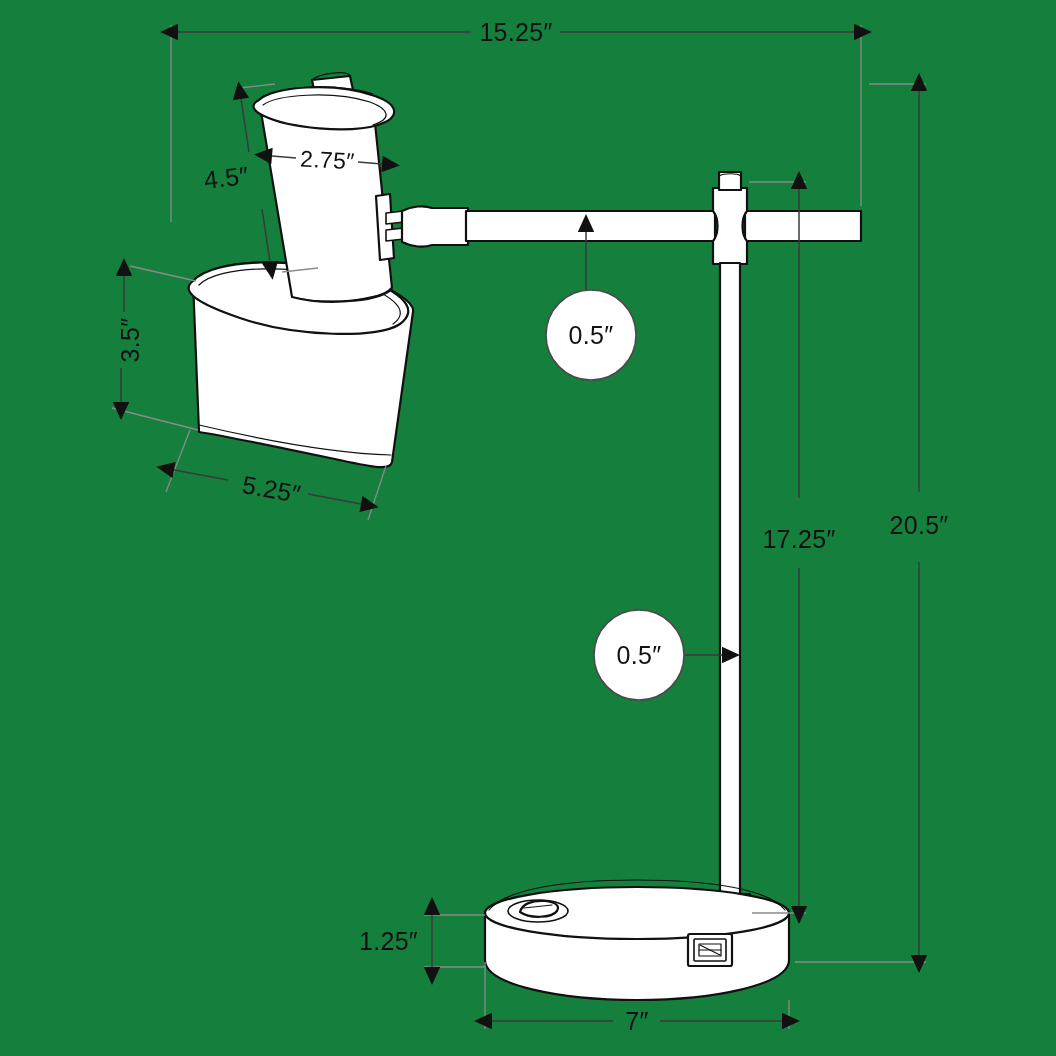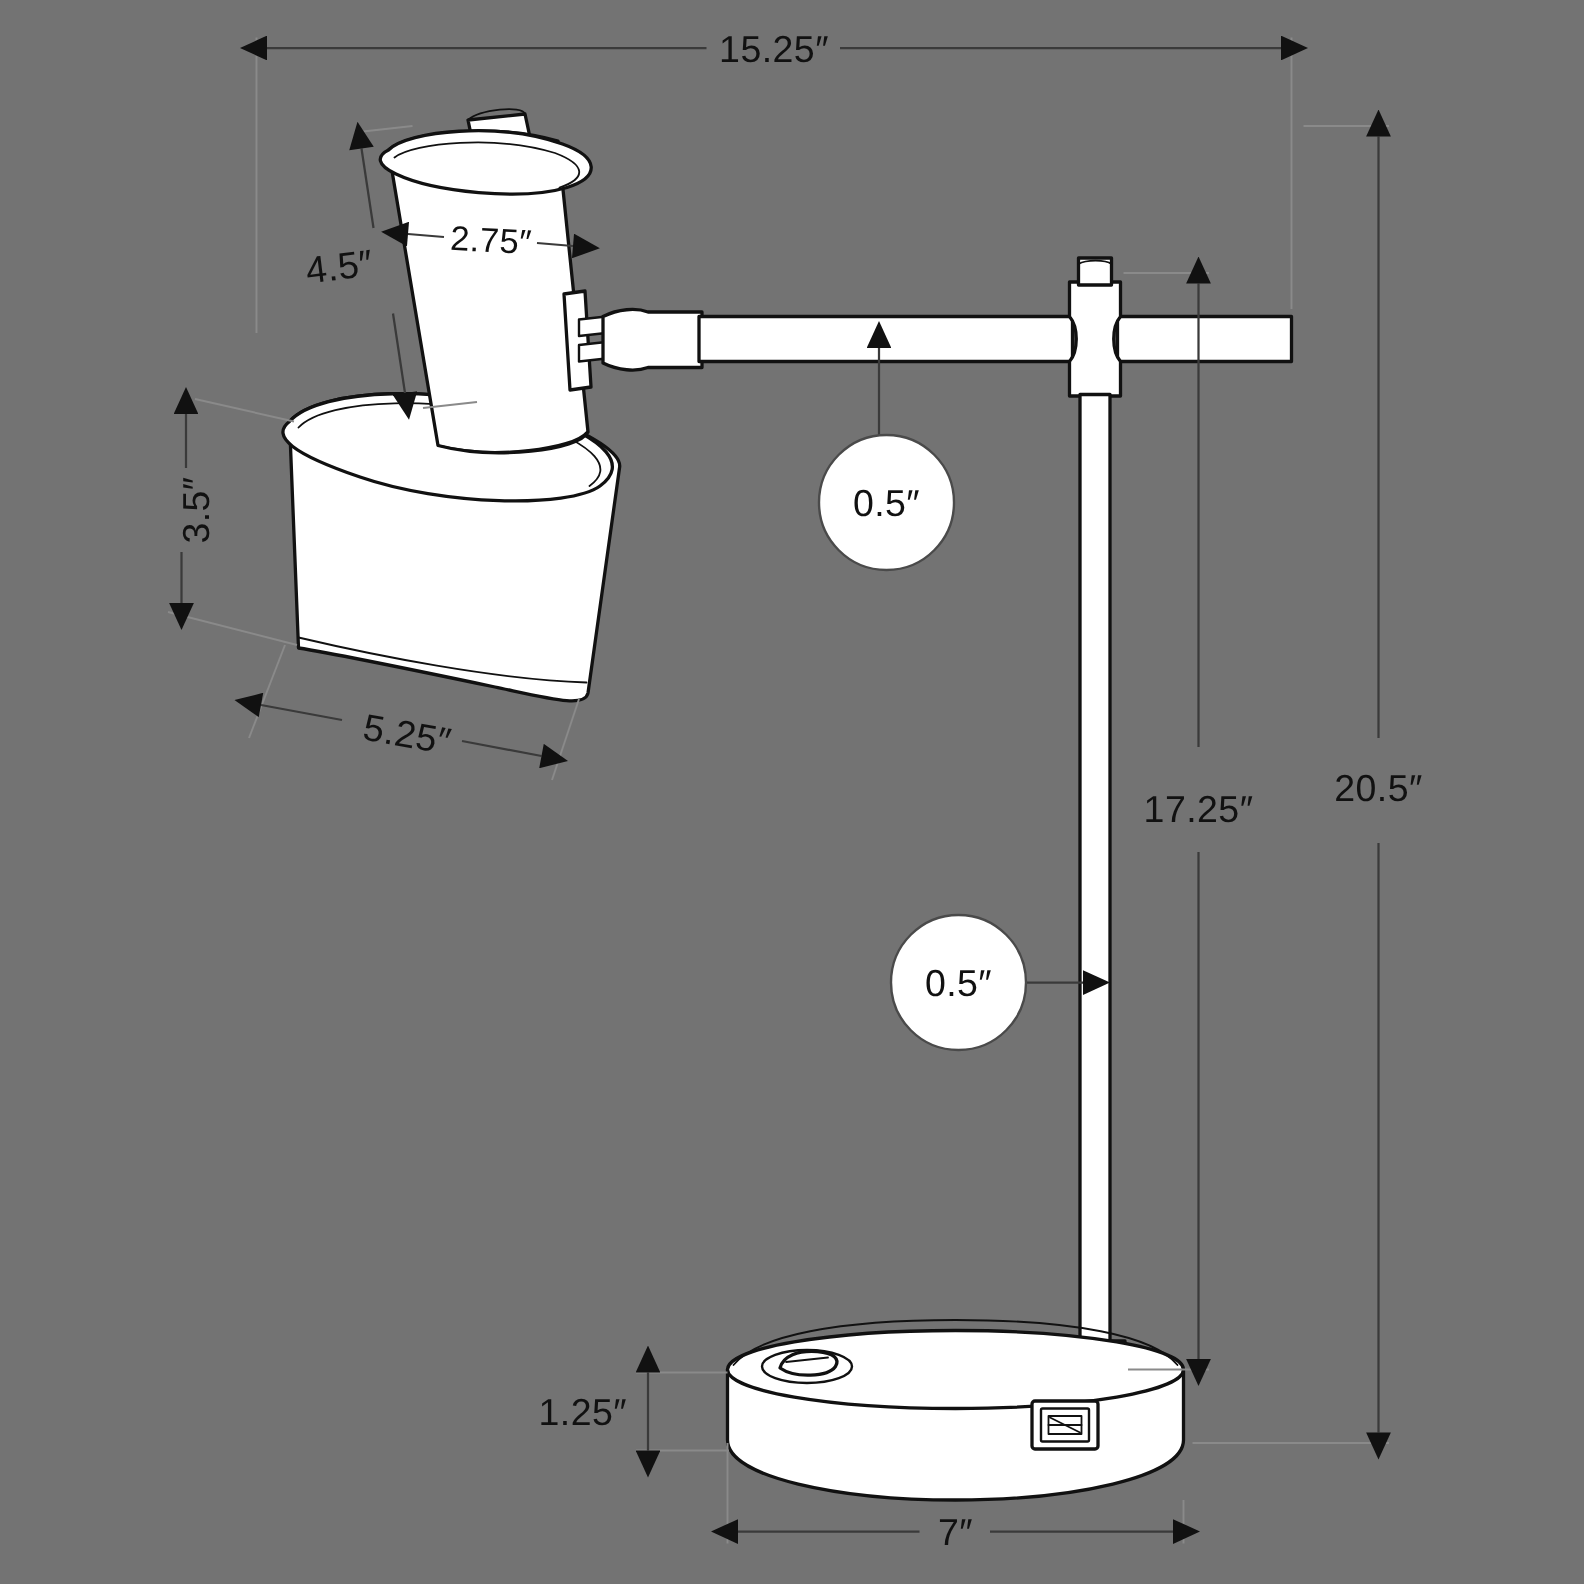--- a/index.html
+++ b/index.html
@@ -7,21 +7,21 @@
     padding: 0;
     background: #ffffff;
   }
   body {
     font-family: "Liberation Sans", sans-serif;
   }
   #stage {
     position: relative;
     width: 1056px;
     height: 1056px;
-    background: #737373;
+    background: #15803d;
     overflow: hidden;
   }
   #drawing {
     position: absolute;
     left: 0;
     top: 0;
     width: 1056px;
     height: 1056px;
   }
   .dim-text {

